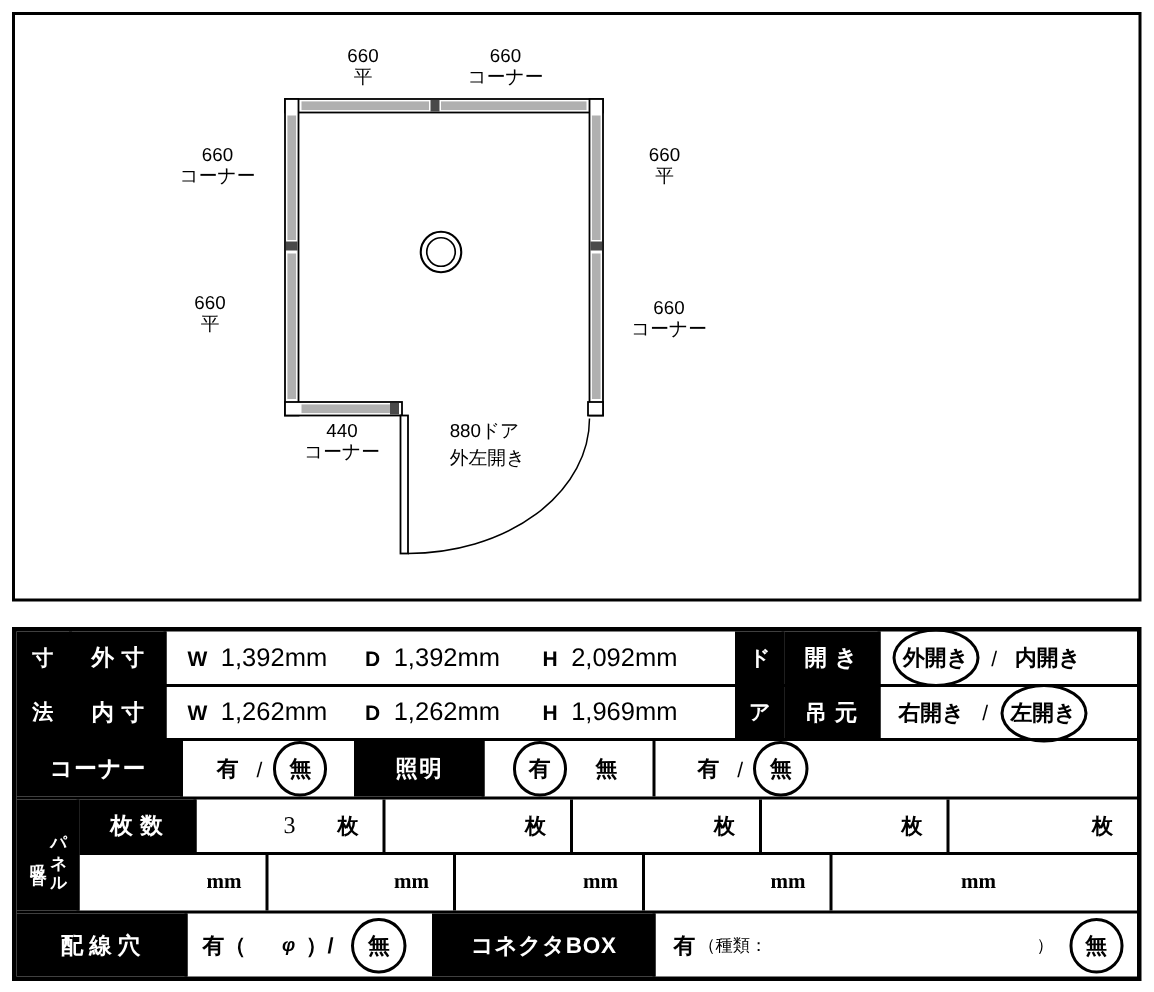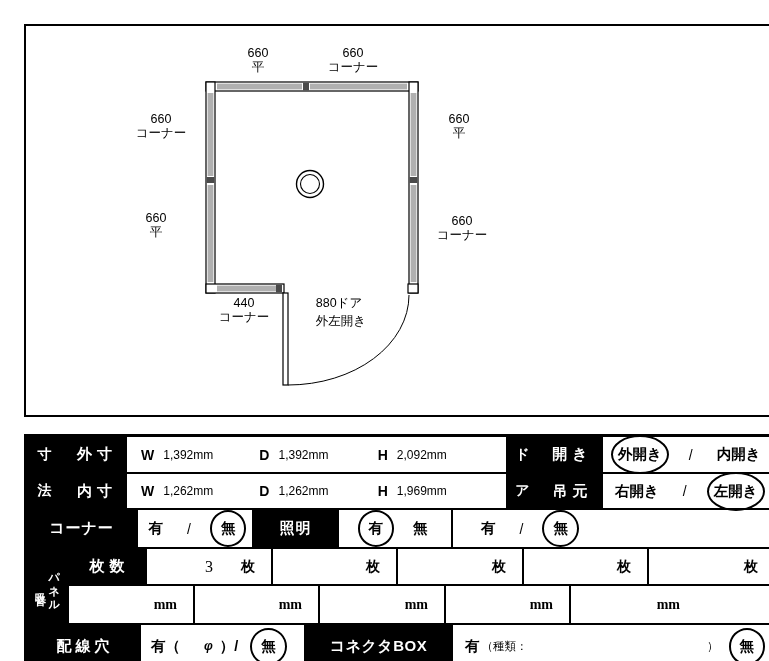--- a/index.html
+++ b/index.html
@@ -3,21 +3,21 @@
 <meta charset="utf-8">
 <style>
   * { box-sizing: border-box; margin: 0; padding: 0; }
   html, body { width: 769px; height: 661px; }
   body {
     background: #fff;
     color: #000;
     font-family: "Liberation Sans", "DejaVu Sans", sans-serif;
     overflow: hidden;
   }
-  .sheet { position: relative; width: 769px; height: 661px; padding: 24px; }
+  .sheet { position: relative; width: 769px; height: 661px; padding: 8px; }
 
   
   .diagram-box {
     width: 753px; height: 393px;
     border: 2px solid #000;
     margin-bottom: 17px;
     background: #fff;
   }
   .plan text {
     font-family: "Liberation Sans", "DejaVu Sans", sans-serif;
@@ -41,23 +41,23 @@
     font-weight: bold; justify-content: center;
     font-size: 15px; letter-spacing: 1px;
   }
   .dark.sm { font-size: 14px; letter-spacing: 0; }
   .lsp { letter-spacing: 5px; text-indent: 5px; }
   .lsp2 { letter-spacing: 4px; text-indent: 4px; }
 
   .dims { padding: 0 10px 0 14px; }
   .dgroup { flex: 1; display: flex; align-items: center; gap: 9px; }
   .dlabel { font-weight: bold; font-size: 14px; }
-  .dval { font-size: 12px; }
-
-  .opts { gap: 24px; }
+  .dval { font-size: 17px; }
+
+  .opts { gap: 12px; }
   .opt { font-weight: bold; font-size: 14.5px; white-space: nowrap; }
   .slash { font-size: 14px; }
 
   .sel {
     display: inline-flex; align-items: center; justify-content: center;
     border: 2.4px solid #000; border-radius: 50%;
     padding: 7px 9px; margin: -9px -5px;
   }
   .selw { padding: 8px 5px; margin: -10px -4px; }
 

